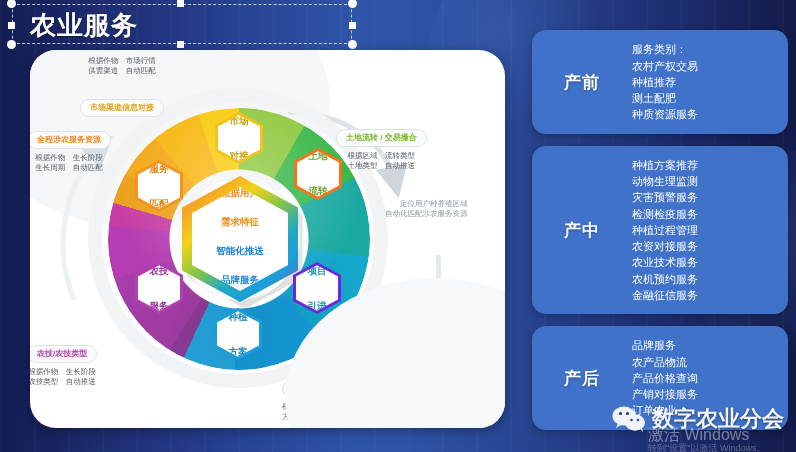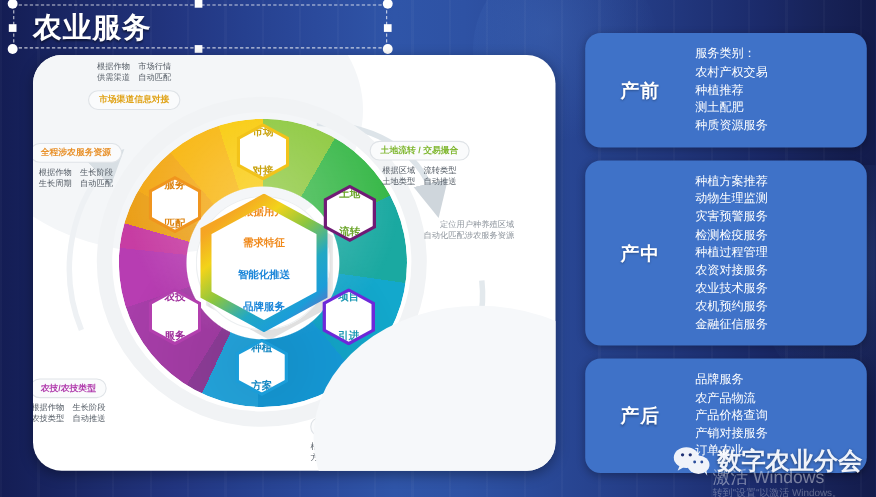--- a/index.html
+++ b/index.html
@@ -269,21 +269,21 @@
     </div>
   </div>
 
   <div class="node" style="left:185px;top:62px;background:#f2c31a;">
     <div class="inner">
       <span style="color:#c9a20c">市场</span>
       <span style="color:#c9a20c">对接</span>
     </div>
   </div>
 
-  <div class="node" style="left:264px;top:118px;background:#701a75;">
+  <div class="node" style="left:264px;top:98px;background:#f97316;font-family:Liberation Serif, serif;">
     <div class="inner">
       <span style="color:#6ba52a">土地</span>
       <span style="color:#6ba52a">流转</span>
     </div>
   </div>
 
   <div class="node" style="left:263px;top:212px;background:#6d28d9;">
     <div class="inner">
       <span style="color:#1796b2">项目</span>
       <span style="color:#1796b2">引进</span>
@@ -307,21 +307,21 @@
   <div class="node" style="left:105px;top:110px;background:#f0951e;">
     <div class="inner">
       <span style="color:#dd8411">服务</span>
       <span style="color:#dd8411">匹配</span>
     </div>
   </div>
 
   <div class="callout" style="left:50px;top:6px;text-align:center;">
     <div class="lines">根据作物　市场行情</div>
     <div class="lines">供需渠道　自动匹配</div>
-    <div style="margin-top:4px;"><span class="badge gold">市场渠道信息对接</span></div>
+    <div style="margin-top:20px;"><span class="badge gold">市场渠道信息对接</span></div>
   </div>
 
   <div class="callout" style="left:-3px;top:78px;text-align:center;">
     <div><span class="badge orange">全程涉农服务资源</span></div>
     <div class="lines" style="margin-top:4px;">根据作物　生长阶段</div>
     <div class="lines">生长周期　自动匹配</div>
   </div>
 
   <div class="callout" style="left:-3px;top:292px;text-align:center;">
     <div><span class="badge purple">农技/农技类型</span></div>

